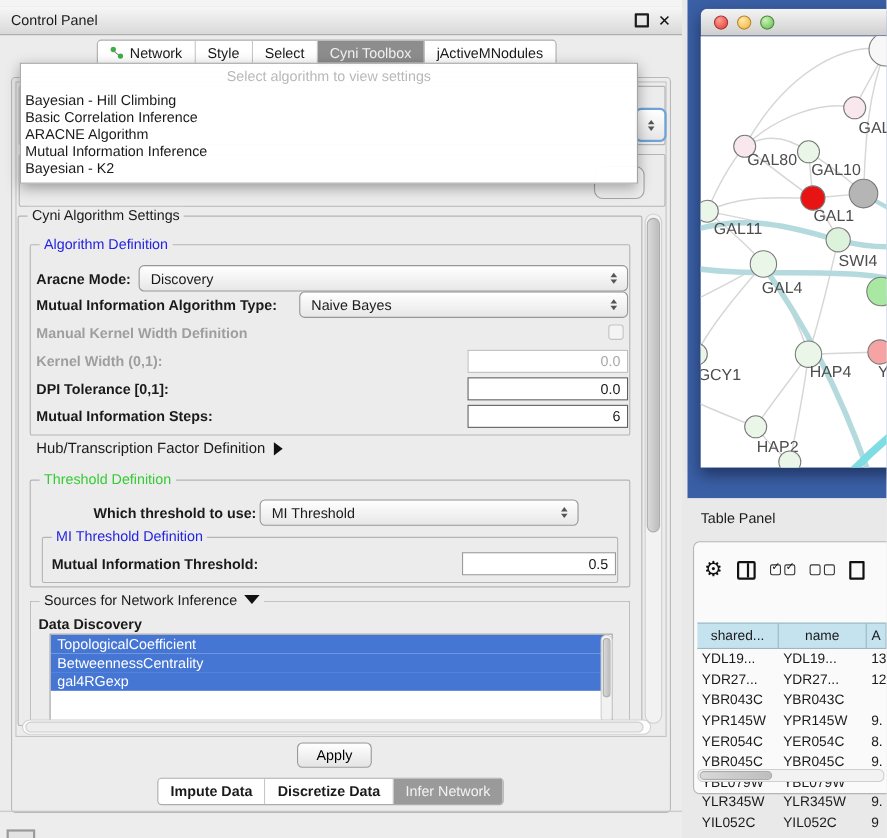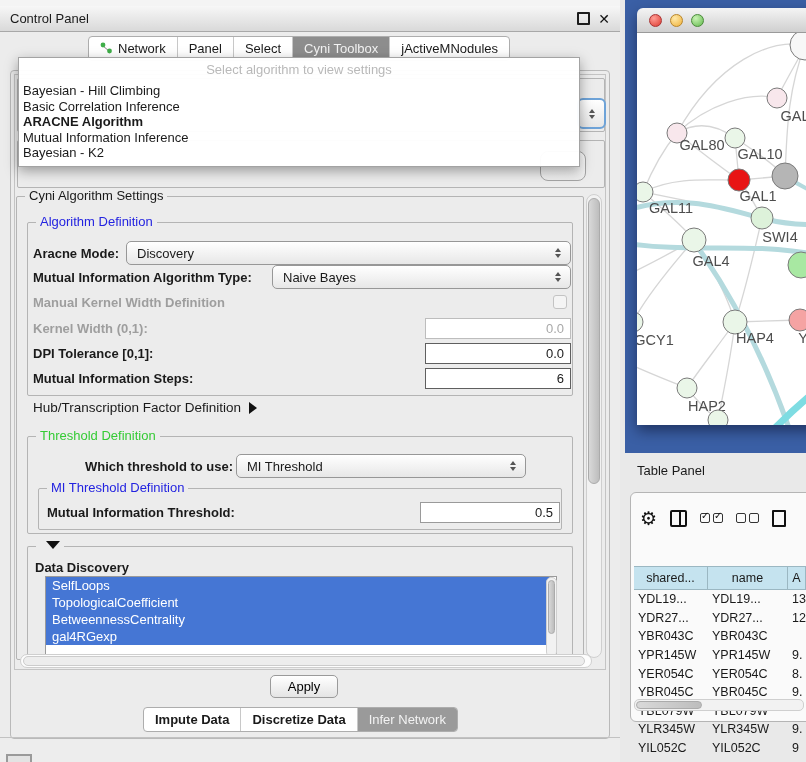--- a/index.html
+++ b/index.html
@@ -38,21 +38,21 @@
   .lbl{font-size:13px;font-weight:bold;white-space:nowrap;}
   .lbl.dis{color:#9e9e9e;}
   .cb{width:14px;height:14px;border:1px solid #c3c3c3;border-radius:3px;background:#f4f4f4;box-sizing:border-box;}
   .arrow-right{display:inline-block;width:0;height:0;border-top:6px solid transparent;border-bottom:6px solid transparent;border-left:8px solid #111;margin-left:8px;vertical-align:-2px;}
   .arrow-down{display:inline-block;width:0;height:0;border-left:7px solid transparent;border-right:7px solid transparent;border-top:8px solid #111;margin-left:6px;vertical-align:1px;}
   
   #algo-dropdown{left:18px;top:57px;width:560px;background:rgba(255,255,255,0.97);
       border:1px solid #a3a3a3;box-shadow:0 4px 12px rgba(0,0,0,.35);font-size:13px;}
   #algo-dropdown .hdr{color:#b9b9b9;text-align:center;padding:4px 0 6px;}
   #algo-dropdown .it{padding:0 4px;height:15.5px;line-height:15.5px;white-space:nowrap;}
-  #algo-dropdown .it.sel{font-weight:bold;}
+  #algo-dropdown .it.sel{font-weight:normal;}
   
   #attr-list{left:45px;top:576px;width:510px;height:80px;background:#fff;border:1px solid #9a9a9a;overflow:hidden;}
   #attr-list .row{height:17px;line-height:17px;padding-left:6px;font-size:13px;color:#fff;background:#4576d4;width:498px;}
   
   .sb-track{background:#f2f2f2;border:1px solid #cfcfcf;border-radius:8px;}
   .sb-thumb{background:linear-gradient(90deg,#d9d9d9,#bdbdbd);border:1px solid #ababab;border-radius:7px;}
   
   .btn{border:1px solid #9a9a9a;border-radius:5px;background:linear-gradient(#ffffff,#e4e4e4);
       font-size:13px;padding:3px 14px;}
   
@@ -103,21 +103,21 @@
 <div class="abs tabbar" style="left:88px;top:36px;">
   <div class="tab">
     <svg width="13" height="13" viewBox="0 0 13 13">
       <line x1="3" y1="4" x2="9" y2="9" stroke="#888" stroke-width="1"></line>
       <circle cx="3" cy="3" r="2.4" fill="#3fae49"></circle>
         <circle cx="9.5" cy="9" r="2.4" fill="#3fae49"></circle>
     </svg>
     <span>Network</span>
   </div>
   <div class="tab">
-      <span>Panel</span>
+      <span>Style</span>
     </div>
   <div class="tab">
       <span>Select</span>
     </div>
   <div class="tab sel">
       <span>Cyni Toolbox</span>
     </div>
   <div class="tab">
       <span>jActiveMNodules</span>
     </div>
@@ -204,26 +204,25 @@
 <div class="abs group" style="left:38px;top:488px;width:522px;height:40px;">
   <span class="gtitle blue">MI Threshold Definition</span>
 </div>
 <span class="abs lbl" style="left:47px;top:505px;">Mutual Information Threshold:</span>
 <div class="abs field" style="left:420px;top:502px;width:140px;border-color:#9a9a9a;">
   <span>0.5</span>
 </div>
 
 <div class="abs group" style="left:27px;top:546px;width:544px;height:112px;border-bottom:none;">
   <span class="gtitle">
-    <span class="arrow-down"></span>
+    <span>Sources for Network Inference</span><span class="arrow-down"></span>
   </span>
 </div>
 <span class="abs lbl" style="left:35px;top:560px;">Data Discovery</span>
 <div class="abs" id="attr-list">
-    <div class="row">SelfLoops</div>
     <div class="row">TopologicalCoefficient</div>
     <div class="row">BetweennessCentrality</div>
     <div class="row">gal4RGexp</div>
   </div>
 <div class="abs sb-track" style="left:546px;top:577px;width:9px;height:78px;border-radius:5px;">
   <div class="sb-thumb" style="position:absolute;left:1px;top:2px;width:5px;height:52px;"></div>
 </div>
 
 <div class="abs sb-track" style="left:20px;top:654px;width:570px;height:12px;background:#fdfdfd;">
   <div class="sb-thumb" style="position:absolute;left:2px;top:1px;width:560px;height:8px;background:#ededed;border-color:#cccccc;"></div>

